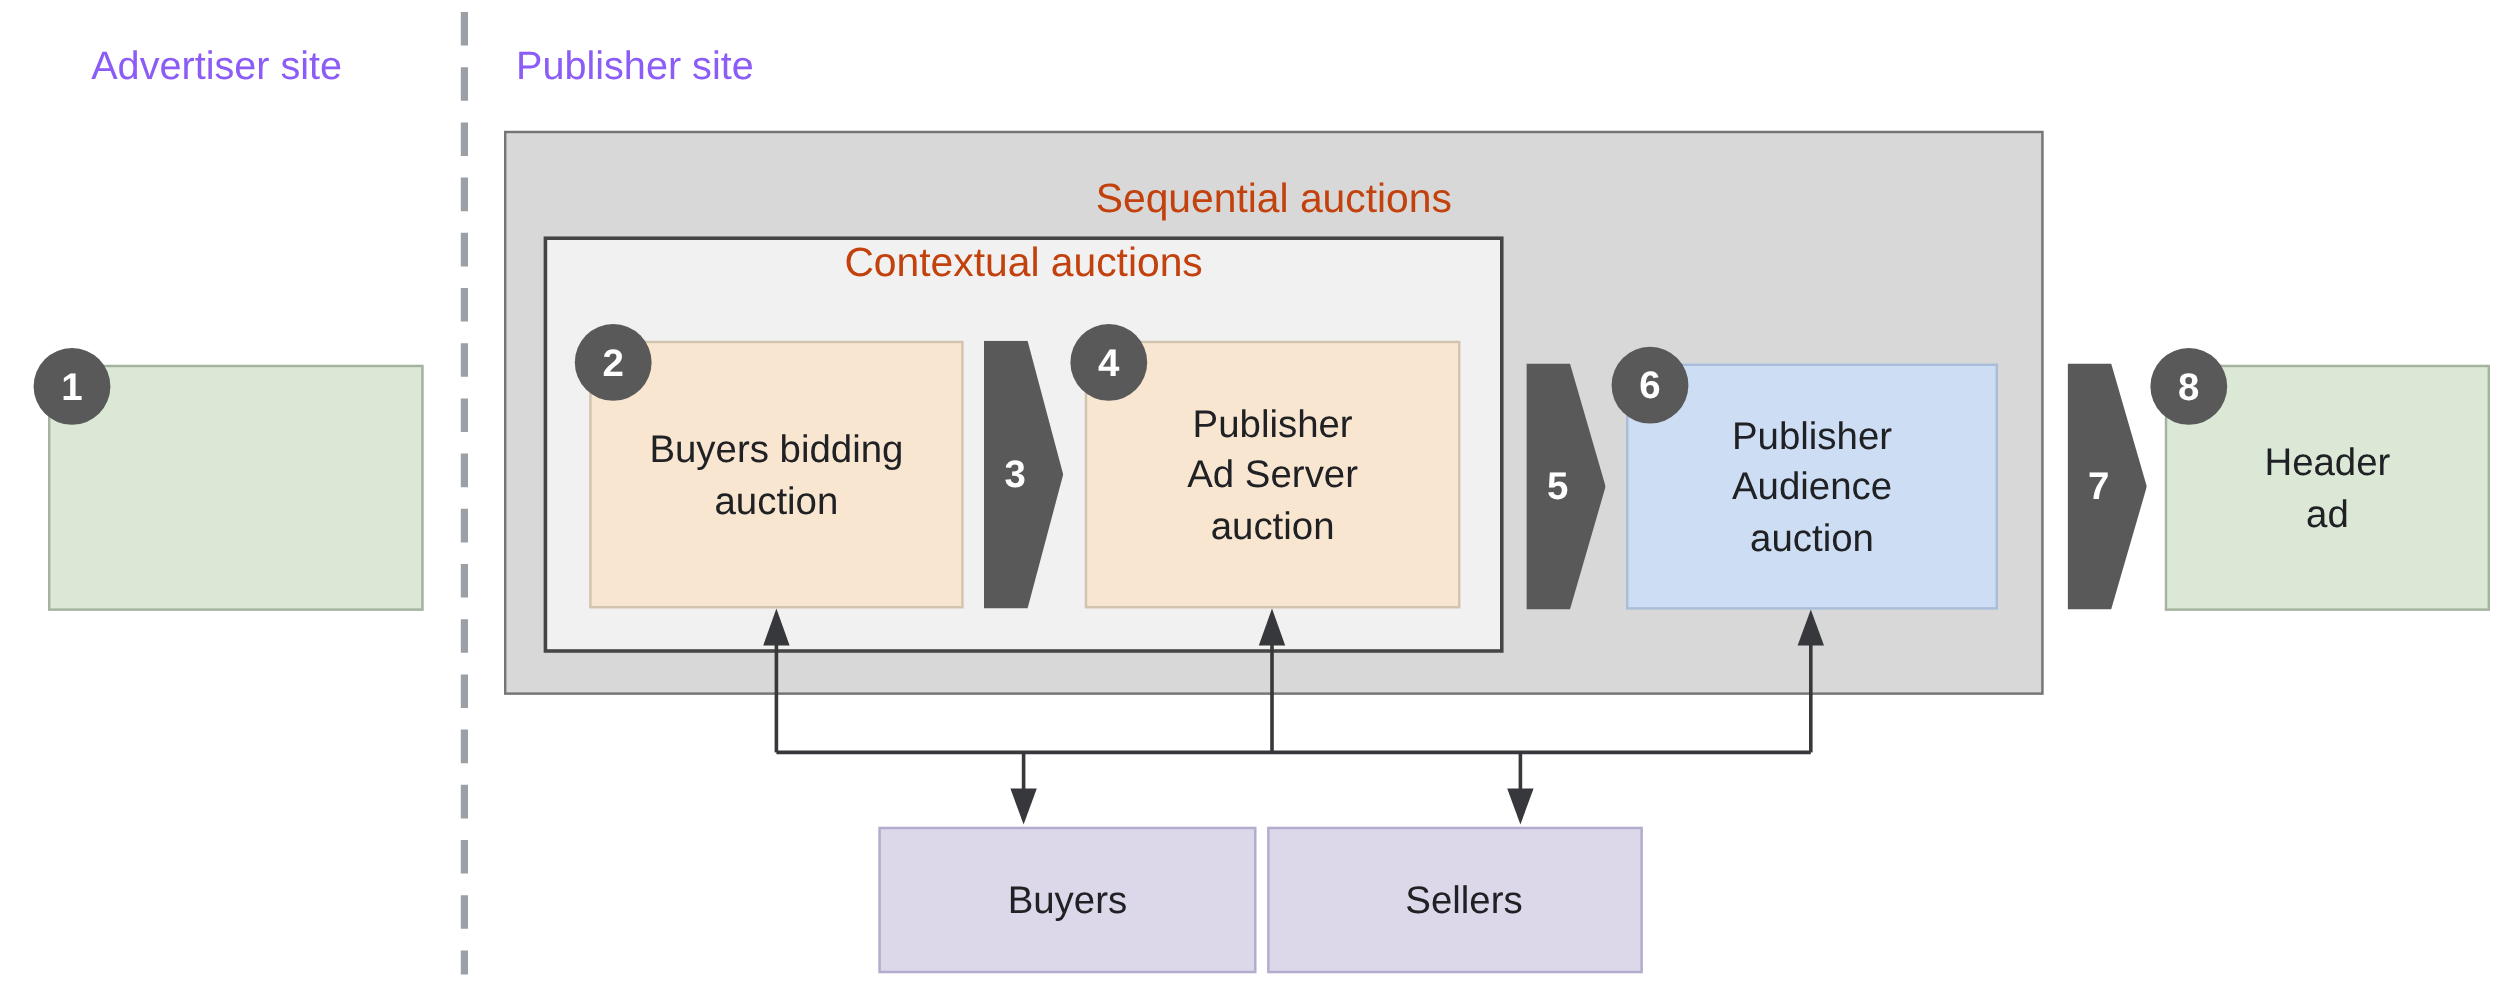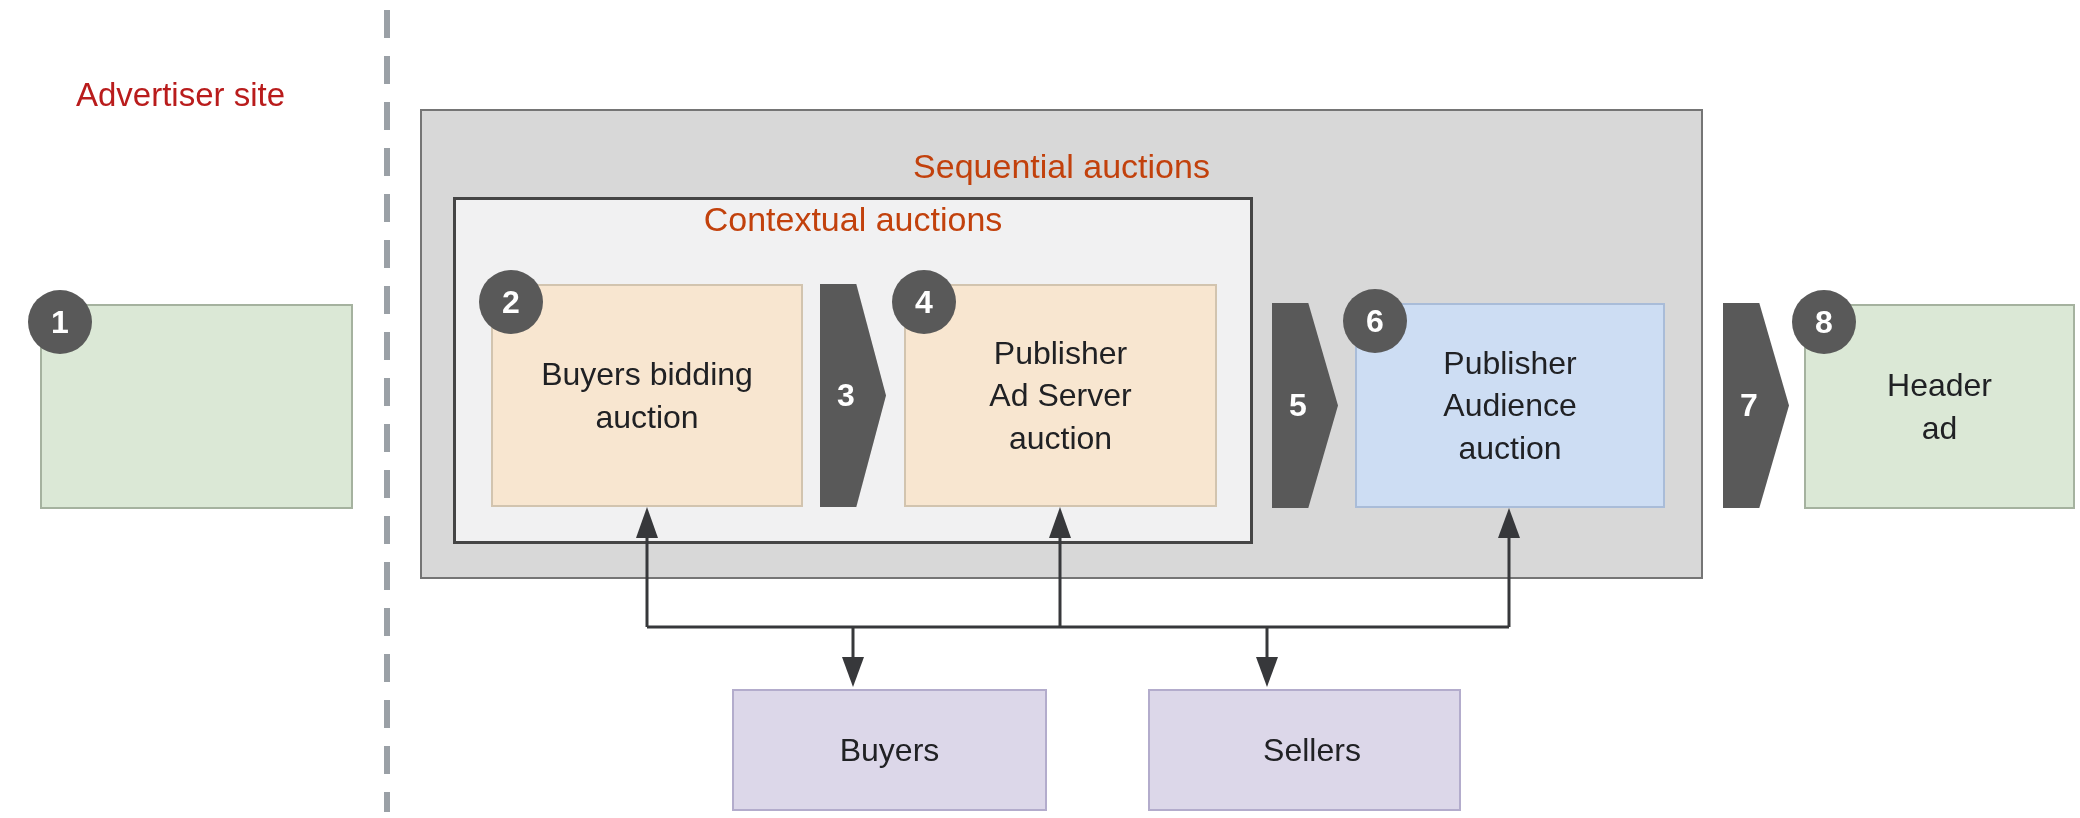--- a/index.html
+++ b/index.html
@@ -7,23 +7,22 @@
   .canvas {
     position: relative;
     width: 2080px;
     height: 818px;
     background: #ffffff;
     overflow: hidden;
   }
   .region-label {
     position: absolute;
     font-size: 33px;
-    color: #b91c1c;
+    color: #8b5cf6;
     white-space: nowrap;
-    margin-top: 40px;
   }
   .container {
     position: absolute;
     box-sizing: border-box;
   }
   .container.sequential {
     background: #d8d8d8;
     border: 2px solid #757575;
   }
   .container.contextual {
@@ -100,20 +99,21 @@
     pointer-events: none;
     z-index: 5;
   }
 </style>
 </head>
 <body>
 
 <div class="canvas">
 
   <div class="region-label" style="left:76px; top:36px;">Advertiser site</div>
+  <div class="region-label" style="left:430px; top:36px;">Publisher site</div>
 
   <div class="container sequential" style="left:420px; top:109px; width:1283px; height:470px;">
     <div class="container-title">Sequential auctions</div>
   </div>
 
   <div class="container contextual" style="left:453px; top:197px; width:800px; height:347px;">
     <div class="container-title">Contextual auctions</div>
   </div>
 
   <div class="node green" style="left:40px; top:304px; width:313px; height:205px;">
@@ -164,21 +164,21 @@
   <div class="node green" style="left:1804px; top:304px; width:271px; height:205px;">
     <span class="badge">8</span>
     <span class="node-label">Header
 ad</span>
   </div>
 
   <div class="node purple" style="left:732px; top:689px; width:315px; height:122px;">
     <span class="node-label">Buyers</span>
   </div>
 
-  <div class="node purple" style="left:1148px; top:689px; width:313px; height:122px;padding-left:15px;">
+  <div class="node purple" style="left:1056px; top:689px; width:313px; height:122px;padding-left:15px;">
     <span class="node-label">Sellers</span>
   </div>
 
   <svg class="overlay" viewBox="0 0 2080 818">
 
     <line x1="387" y1="10" x2="387" y2="812" stroke="#9aa0a6" stroke-width="6" stroke-dasharray="28 18"></line>
 
     <g stroke="#37383b" stroke-width="3" fill="none">
 
       <path d="M647 627 H1509"></path>

